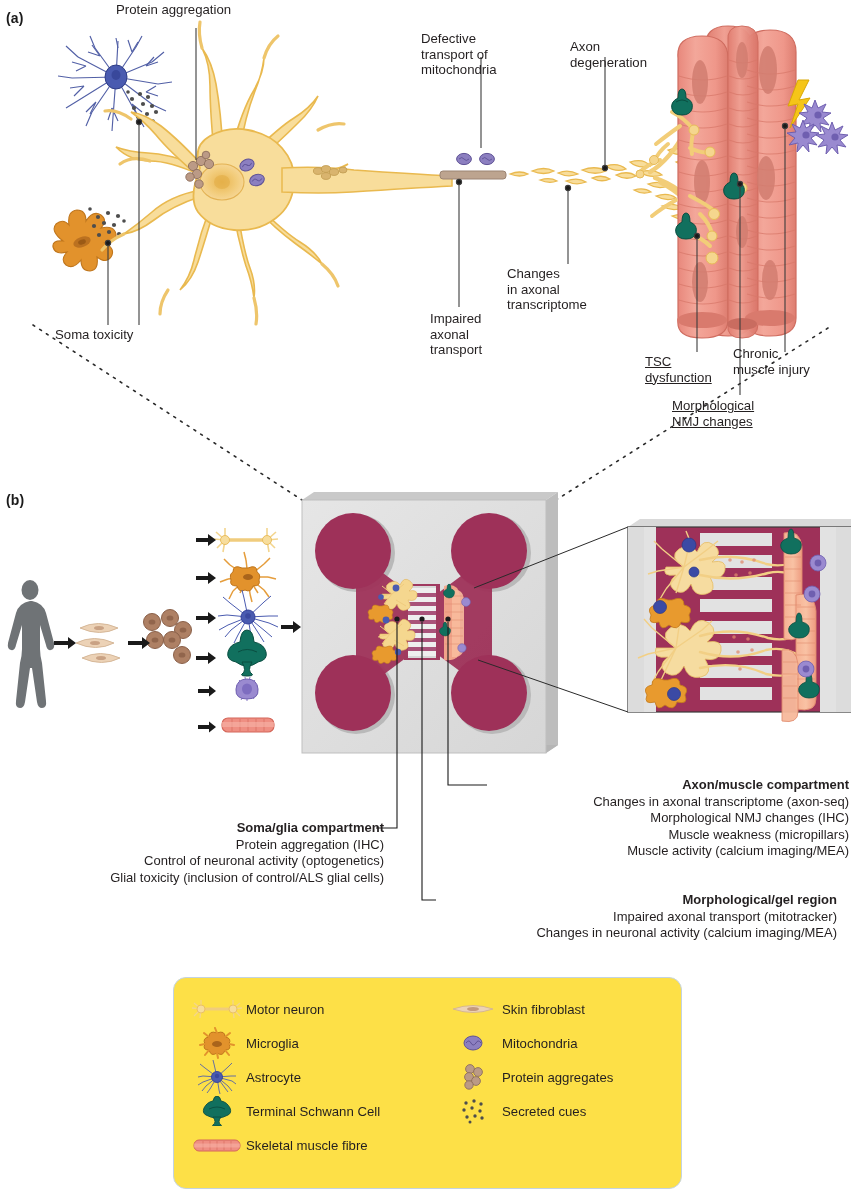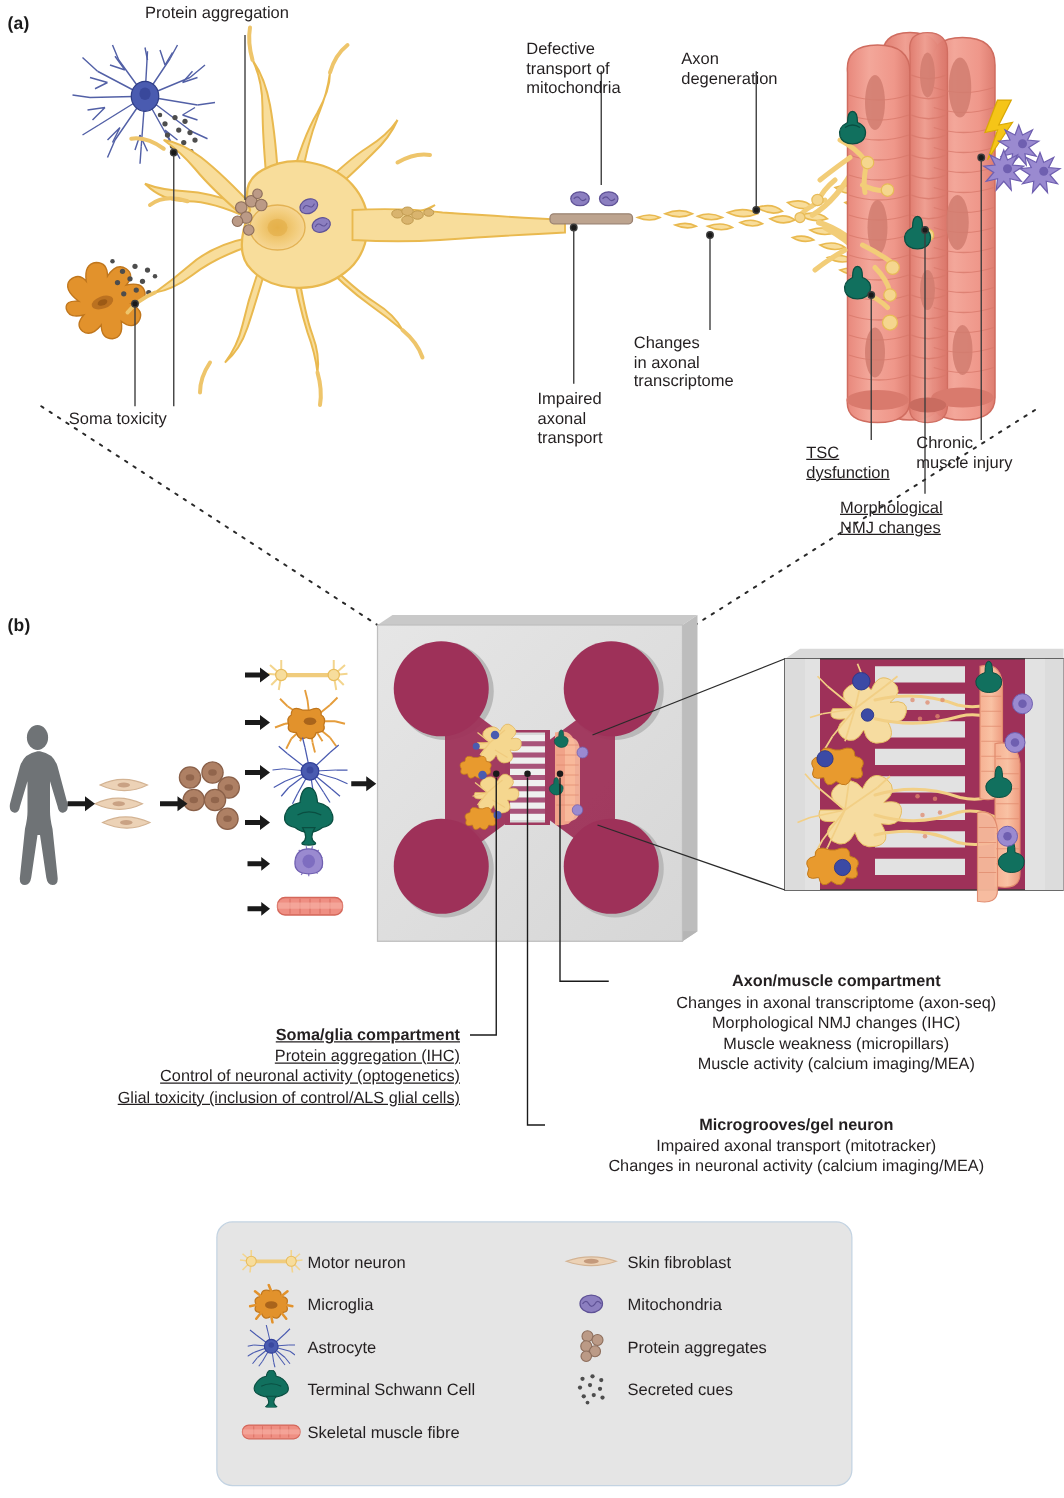--- a/index.html
+++ b/index.html
@@ -15,26 +15,26 @@
     position:absolute;font-weight:bold;font-size:14px;letter-spacing:.2px;color:#1a1a1a;
   }
   .lbl{
     position:absolute;font-size:13.2px;line-height:15.5px;color:#231f20;
     text-align:left;white-space:pre-line;
   }
 
   .block{position:absolute;font-size:13px;line-height:16.6px;color:#231f20;}
   .block .head{font-weight:bold;}
   .block.ralign{text-align:right;}
-  .block.lalign{text-align:center;}
+  .block.lalign{text-align:right;}
 
   
   .legend{
     position:absolute;left:173px;top:977px;width:509px;height:212px;
-    background:#e5e5e5;border:1.4px solid #c3d3e2;border-radius:13px;
+    background:#fde047;border:1.4px solid #c3d3e2;border-radius:13px;
     box-sizing:border-box;
   }
   .legend-col{position:absolute;top:14px;}
   .legend-col.c1{left:14px;}
   .legend-col.c2{left:270px;}
   .legend-row{display:flex;align-items:center;height:34px;}
   .legend-ico{width:58px;height:32px;display:flex;align-items:center;justify-content:center;flex:0 0 58px;}
   .legend-txt{font-size:13.2px;color:#231f20;white-space:nowrap;}
 </style>
 </head>
@@ -678,53 +678,53 @@
     </g>
   </svg>
 
   <div class="panel-label" style="left:6px;top:10px;">(a)</div>
   <div class="panel-label" style="left:6px;top:492px;">(b)</div>
 
   <div class="lbl" style="left:116px;top:2px;width:160px;">Protein aggregation</div>
   <div class="lbl" style="left:421px;top:31px;width:120px;">Defective
 transport of
 mitochondria</div>
-  <div class="lbl" style="left:545px;top:39px;width:120px;">Axon
+  <div class="lbl" style="left:570px;top:39px;width:120px;">Axon
 degeneration</div>
   <div class="lbl" style="left:55px;top:327px;width:122px;">Soma toxicity</div>
   <div class="lbl" style="left:430px;top:311px;width:106px;">Impaired
 axonal
 transport</div>
   <div class="lbl" style="left:507px;top:266px;width:122px;">Changes
 in axonal
 transcriptome</div>
   <div class="lbl" style="left:645px;top:354px;width:104px;text-decoration:underline;">TSC
 dysfunction</div>
   <div class="lbl" style="left:733px;top:346px;width:115px;">Chronic
 muscle injury</div>
   <div class="lbl" style="left:672px;top:398px;width:130px;text-decoration:underline;">Morphological
 NMJ changes</div>
 
-  <div class="block ralign" style="left:12px;top:820px;width:356px;text-decoration:underline;">
+  <div class="block ralign" style="left:28px;top:820px;width:356px;">
     <div class="head">Soma/glia compartment</div>
     <div>Protein aggregation (IHC)</div>
     <div>Control of neuronal activity (optogenetics)</div>
     <div>Glial toxicity (inclusion of control/ALS glial cells)</div>
   </div>
 
   <div class="block lalign" style="left:489px;top:777px;width:360px;">
     <div class="head">Axon/muscle compartment</div>
     <div>Changes in axonal transcriptome (axon-seq)</div>
     <div>Morphological NMJ changes (IHC)</div>
     <div>Muscle weakness (micropillars)</div>
     <div>Muscle activity (calcium imaging/MEA)</div>
   </div>
 
   <div class="block lalign" style="left:437px;top:892px;width:400px;">
-    <div class="head">Microgrooves/gel neuron</div>
+    <div class="head">Morphological/gel region</div>
     <div>Impaired axonal transport (mitotracker)</div>
     <div>Changes in neuronal activity (calcium imaging/MEA)</div>
   </div>
 
   <div class="legend">
 
     <div class="legend-col c1">
 
       <div class="legend-row">
         <span class="legend-ico">

